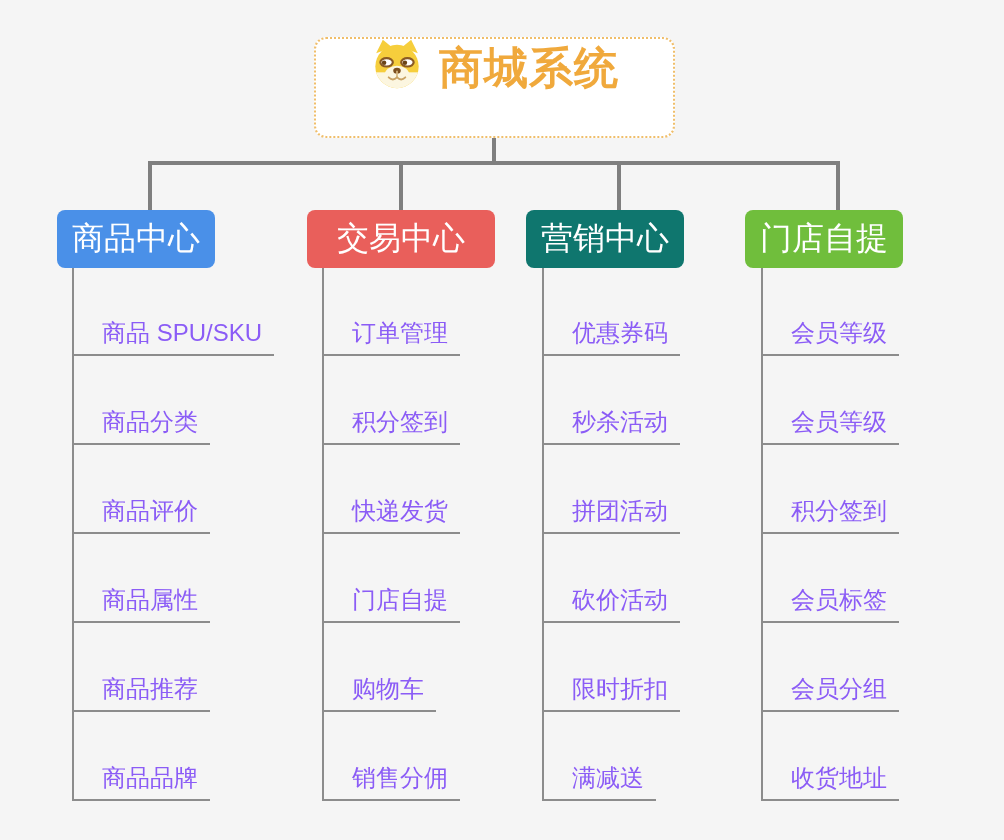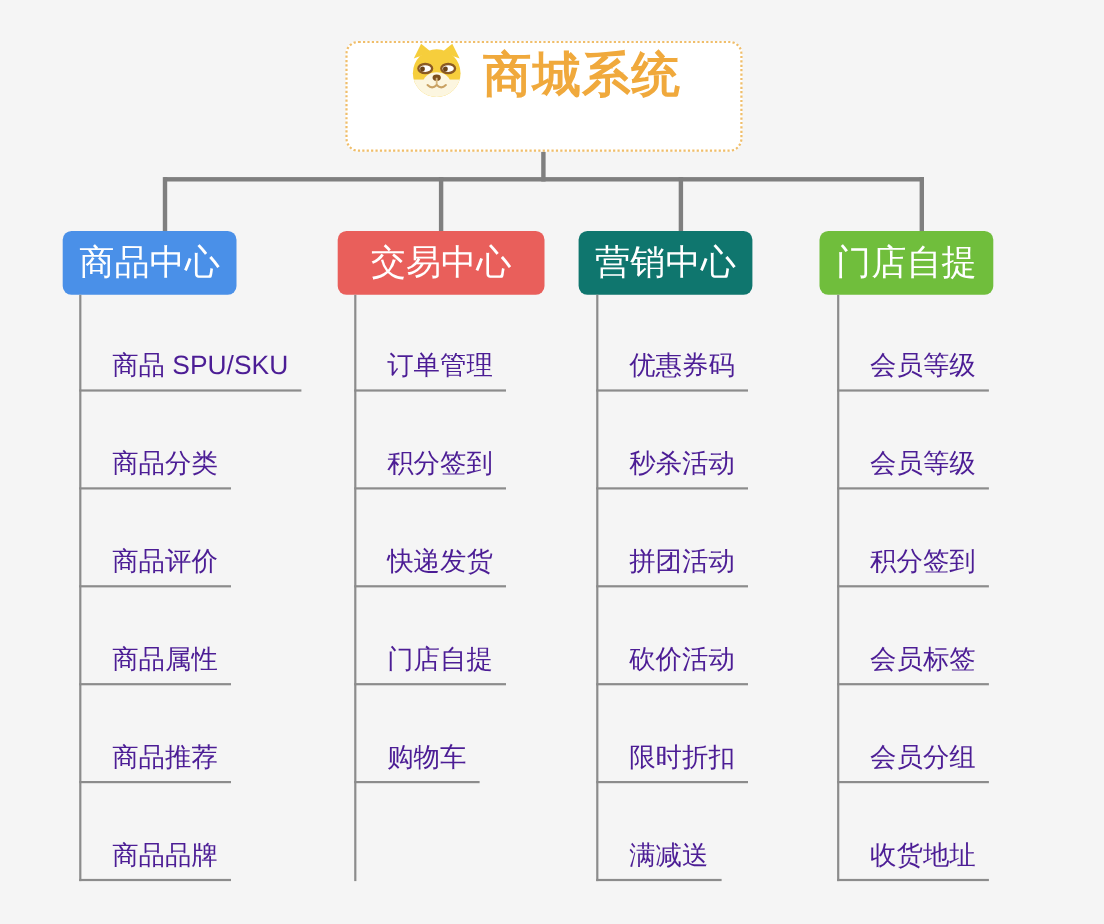--- a/index.html
+++ b/index.html
@@ -24,21 +24,21 @@
   
   .branch {
     position:absolute; top:210px; width:158px; height:58px; border-radius:8px;
     color:#ffffff; font-size:32px; display:flex; align-items:center; justify-content:center;
   }
   .b0{left:57px}.b1{left:307px;width:188px}.b2{left:526px}.b3{left:745px}
   
   .spine { position:absolute; top:268px; width:2px; height:533px; background:#8c8c8c; }
   .s0{left:72px}.s1{left:322px}.s2{left:542px}.s3{left:761px}
   .leaf {
-    position:absolute; font-size:24px; color:#4c1d95; line-height:30px;
+    position:absolute; font-size:24px; color:#8b5cf6; line-height:30px;
     padding:0 12px 6px 30px; border-bottom:2px solid #8c8c8c; white-space:nowrap;
   }
   .c0{left:72px}.c1{left:322px}.c2{left:542px}.c3{left:761px}
   .r0{top:318px}.r1{top:407px}.r2{top:496px}.r3{top:585px}.r4{top:674px}.r5{top:763px}
 </style>
 </head>
 <body>
 
 <div class="canvas">
 
@@ -93,20 +93,21 @@
   <div class="leaf c0 r2">商品评价</div>
   <div class="leaf c0 r3">商品属性</div>
   <div class="leaf c0 r4">商品推荐</div>
   <div class="leaf c0 r5">商品品牌</div>
 
   <div class="leaf c1 r0">订单管理</div>
   <div class="leaf c1 r1">积分签到</div>
   <div class="leaf c1 r2">快递发货</div>
   <div class="leaf c1 r3">门店自提</div>
   <div class="leaf c1 r4">购物车</div>
+  <div class="leaf c1 r5">销售分佣</div>
 
   <div class="leaf c2 r0">优惠券码</div>
   <div class="leaf c2 r1">秒杀活动</div>
   <div class="leaf c2 r2">拼团活动</div>
   <div class="leaf c2 r3">砍价活动</div>
   <div class="leaf c2 r4">限时折扣</div>
   <div class="leaf c2 r5">满减送</div>
 
   <div class="leaf c3 r0">会员等级</div>
   <div class="leaf c3 r1">会员等级</div>

